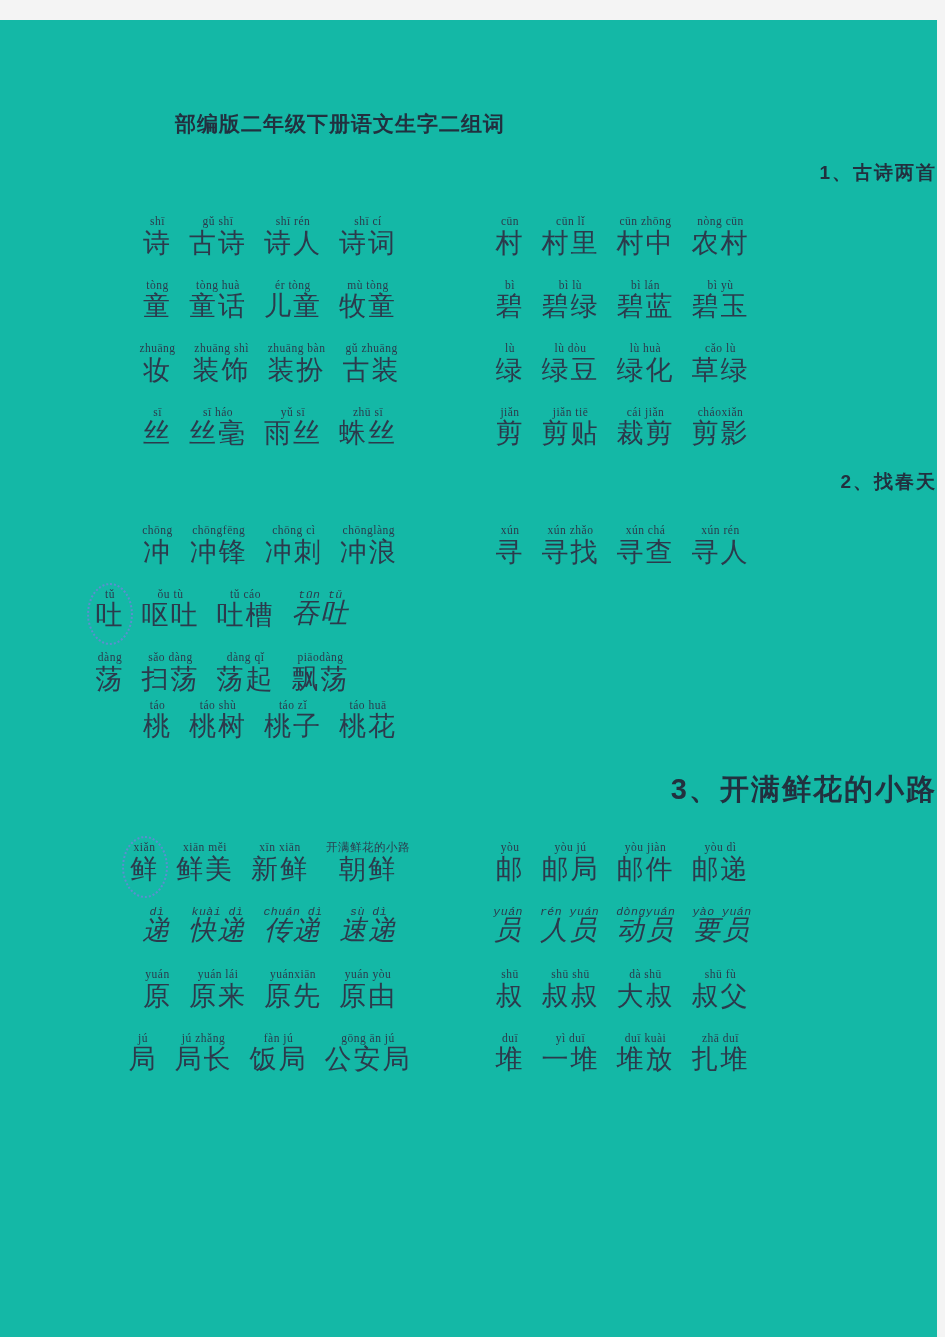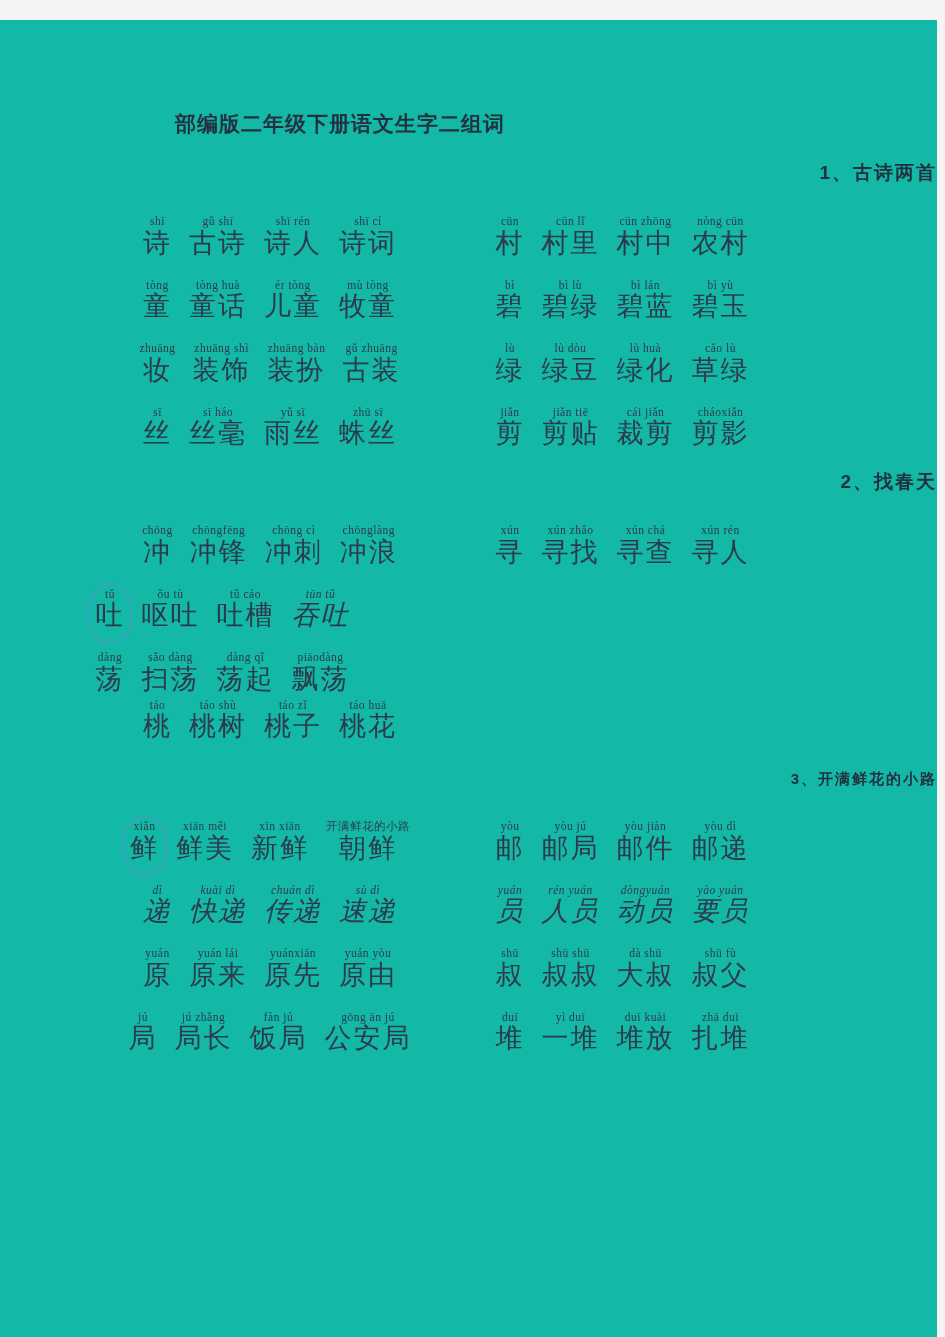--- a/index.html
+++ b/index.html
@@ -36,21 +36,21 @@
     margin-top: 8px;
   }
   .section-title {
     text-align: right;
     color: #22303f;
     font-weight: 700;
     font-family: Liberation Sans, sans-serif;
     letter-spacing: 2px;
   }
   .section-title.size-normal { font-size: 19px; margin: 22px 0 14px 0; }
-  .section-title.size-large  { font-size: 15px; margin: 30px 0 16px 0; }
+  .section-title.size-large  { font-size: 29px; margin: 30px 0 16px 0; }
 
   .row {
     display: flex;
     width: 100%;
     margin-bottom: 7px;
   }
   .col {
     display: flex;
     align-items: flex-end;
     justify-content: center;
@@ -78,21 +78,21 @@
   }
   .hanzi {
     display: block;
     font-size: 27px;
     color: #2c3a4c;
     letter-spacing: 2px;
     white-space: nowrap;
     font-family: "Liberation Serif", "DejaVu Serif", serif;
   }
   .word.italic .pinyin,
-  .word.italic .hanzi { font-style: italic; }
+  .word.italic .hanzi { font-style: italic; font-family: Liberation Mono, monospace; }
 
   .word.circled::before {
     content: "";
     position: absolute;
     left: 50%;
     top: -6px;
     transform: translateX(-50%);
     width: 46px;
     height: 62px;
     border: 2px dotted #5b8fd0;

